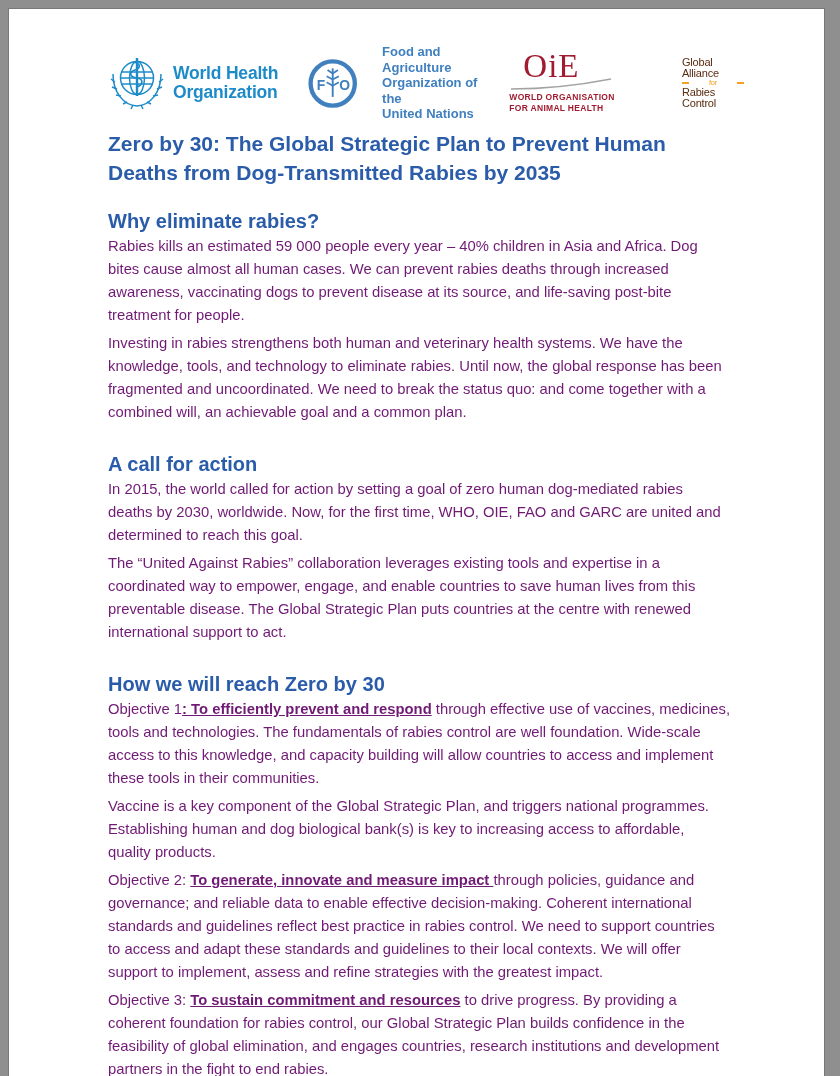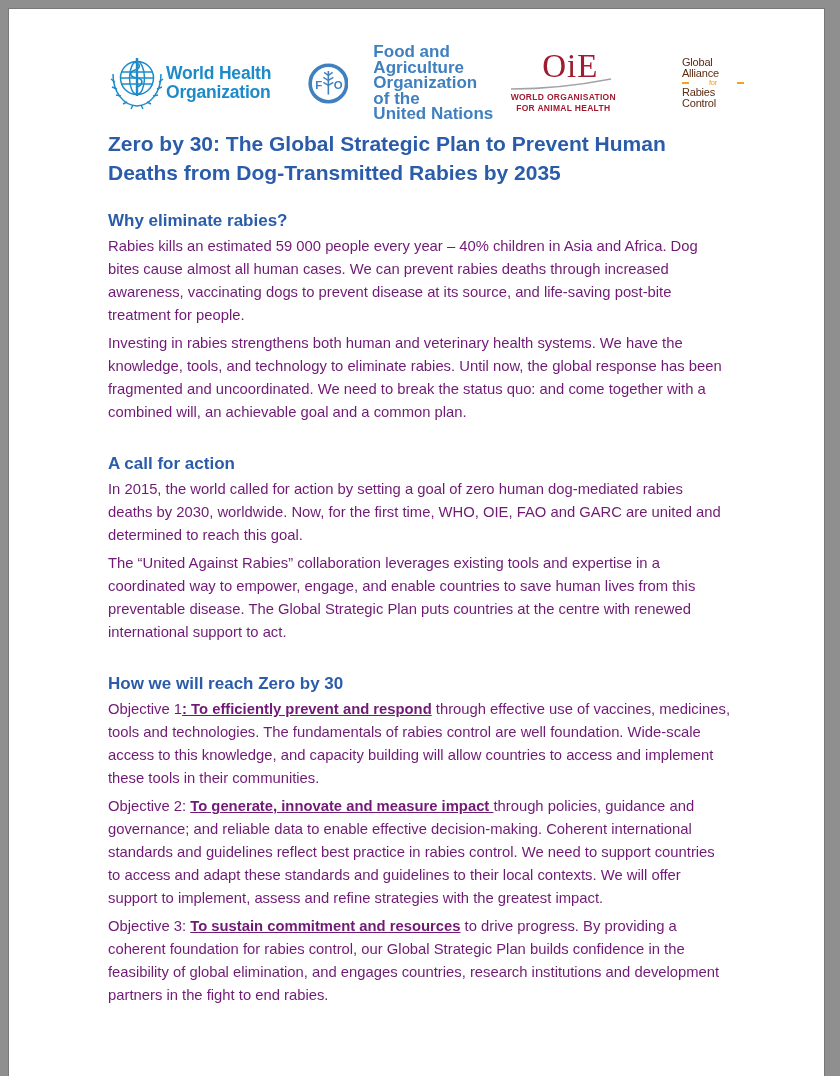--- a/index.html
+++ b/index.html
@@ -21,37 +21,37 @@
   }
   
   .logos {
     display: flex;
     justify-content: space-between;
     align-items: center;
     height: 60px;
     margin-bottom: 2px;
   }
   .logo { display: flex; align-items: center; }
-  .who-logo { width: 186px; gap: 0; }
+  .who-logo { width: 186px; gap: 7px; }
   .who-text {
     color: #1e8bc9;
     font-weight: bold;
     font-size: 17.5px;
     line-height: 19px;
     letter-spacing: -0.2px;
   }
   .fao-logo { width: 188px; gap: 8px; }
   .fao-text {
     color: #4080bf;
     font-weight: bold;
-    font-size: 17px;
+    font-size: 13px;
     line-height: 15.5px;
     margin-left: 17px;
   }
-  .oie-logo { width: 108px; display: block; text-align: center; }
+  .oie-logo { width: 108px; display: block; text-align: left; }
   .oie-word {
     font-family: "Liberation Serif", serif;
     color: #a11c30;
     font-size: 33px;
     line-height: 28px;
     letter-spacing: 1px;
     padding-left: 14px;
   }
   .oie-swoosh { display: block; margin: -2px 0 1px 0; }
   .oie-sub {
@@ -82,21 +82,21 @@
   .doc-title {
     color: #2a5caa;
     font-size: 21px;
     line-height: 29px;
     font-weight: bold;
     margin: 16px 0 0 0;
     width: 600px;
   }
   h2 {
     color: #2a5caa;
-    font-size: 17px;
+    font-size: 20px;
     line-height: 20px;
     font-weight: bold;
     margin: 24px 0 4px 0;
   }
   p {
     color: #701a75;
     font-size: 14.8px;
     line-height: 23px;
     margin: 0 0 5px 0;
     width: 622px;
@@ -200,19 +200,20 @@
     <h2>A call for action</h2>
     <p>In 2015, the world called for action by setting a goal of zero human dog-mediated rabies deaths by 2030, worldwide. Now, for the first time, WHO, OIE, FAO and GARC are united and determined to reach this goal.</p>
     <p>The “United Against Rabies” collaboration leverages existing tools and expertise in a coordinated way to empower, engage, and enable countries to save human lives from this preventable disease. The Global Strategic Plan puts countries at the centre with renewed international support to act.</p>
   </section>
 
   <section class="section-gap">
     <h2>How we will reach Zero by 30</h2>
 
     <p><span>Objective 1</span><span class="obj-em">: To efficiently prevent and respond</span><span> through effective use of vaccines, medicines, tools and technologies. The fundamentals of rabies control are well foundation. Wide-scale access to this knowledge, and capacity building will allow countries to access and implement these tools in their communities.</span></p>
 
+    <p>Vaccine is a key component of the Global Strategic Plan, and triggers national programmes. Establishing human and dog biological bank(s) is key to increasing access to affordable, quality products.</p>
 
     <p><span>Objective 2:  </span><span class="obj-em">To generate, innovate and measure impact </span><span>through policies, guidance and governance; and reliable data to enable effective decision-making. Coherent international standards and guidelines reflect best practice in rabies control. We need to support countries to access and adapt these standards and guidelines to their local contexts. We will offer support to implement, assess and refine strategies with the greatest impact.</span></p>
 
     <p><span>Objective 3: </span><span class="obj-em">To sustain commitment and resources</span><span> to drive progress. By providing a coherent foundation for rabies control, our Global Strategic Plan builds confidence in the feasibility of global elimination, and engages countries, research institutions and development partners in the fight to end rabies.</span></p>
   </section>
 
 </div>
 
 </body></html>

